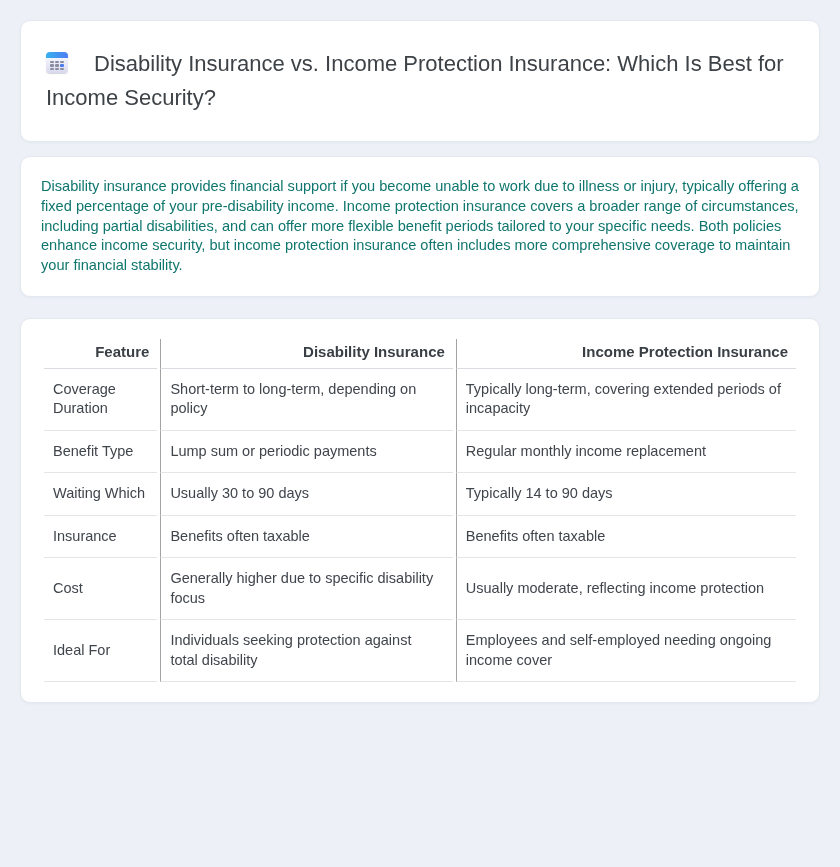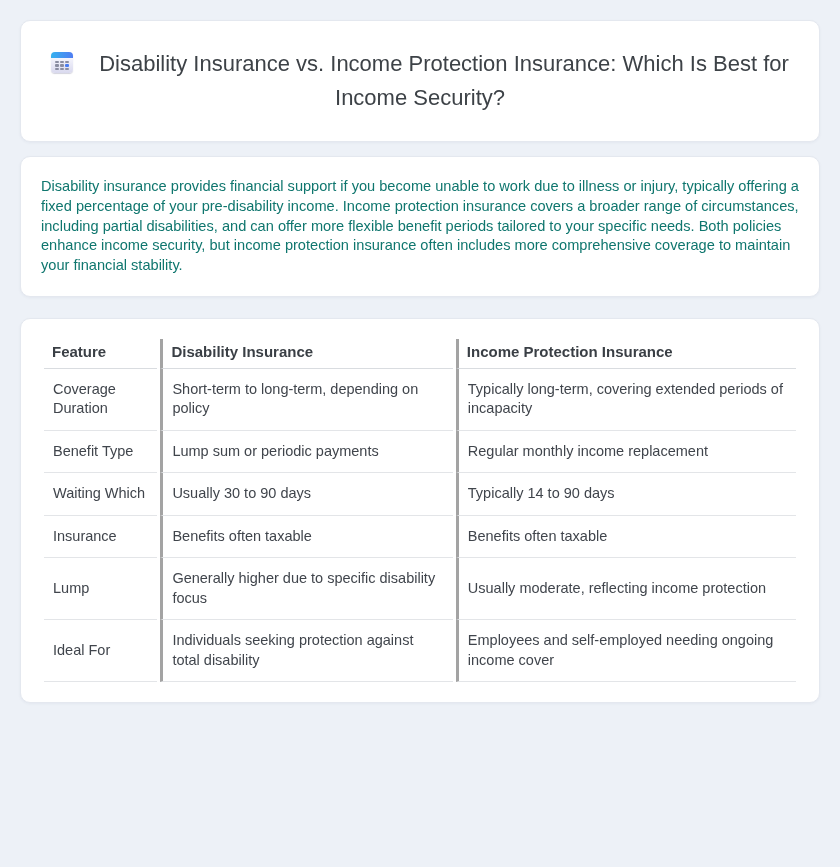--- a/index.html
+++ b/index.html
@@ -14,21 +14,21 @@
   .card {
     background: #ffffff;
     border: 1px solid #e4e8ef;
     border-radius: 10px;
     box-shadow: 0 1px 3px rgba(30, 50, 90, 0.05);
   }
   
   .title-card { padding: 26px 25px; margin-bottom: 14px; }
   .title-card h1 {
     font-size: 22px; font-weight: 500; line-height: 34px;
-    text-align: center; color: #3d4247;
+    color: #3d4247;
   }
   .cal-icon {
     display: inline-block; width: 22px; height: 21px;
     border-radius: 4px; position: relative;
     background: linear-gradient(180deg, #f4f4fc 30%, #d9d9ee 100%);
     box-shadow: 0 1px 1px rgba(80,80,120,.25);
     vertical-align: -2px; margin-right: 26px;
   }
   .cal-icon .top {
     position: absolute; top: 0; left: 0; right: 0; height: 6px;
@@ -45,33 +45,33 @@
   .summary-card { padding: 20px; margin-bottom: 21px; }
   .summary-card p { font-size: 14.6px; line-height: 19.8px; color: #0f766e; }
   
   .table-card { padding: 20px; }
   table.compare {
     width: 100%;
     border-collapse: separate; border-spacing: 3px 0;
     font-size: 14.5px; color: #40454c;
   }
   table.compare th {
-    font-weight: bold; text-align: left; color: #3a3f45;
+    font-weight: bold; text-align: right; color: #3a3f45;
     padding: 4px 8px 8px 8px;
     border-bottom: 1px solid #d9dce0;
     font-size: 15px;
   }
   table.compare td {
     padding: 11px 12px 11px 9px;
     border-bottom: 1px solid #e3e5e8;
     vertical-align: middle;
     line-height: 19.5px;
     text-align: left;
   }
-  table.compare td + td, table.compare th + th { border-left: 3px solid #a3a3a3; }
+  table.compare td + td, table.compare th + th { border-left: 1px solid #a3a3a3; }
   col.c1 { width: 15.2%; } col.c2 { width: 39.2%; } col.c3 { width: 45.6%; }
 </style>
 </head>
 <body>
 
 <div class="card title-card">
   <h1><span class="cal-icon"><span class="top"></span><span class="dots">
           <i></i>
           <i></i>
           <i></i>
@@ -124,21 +124,21 @@
           <td>Typically 14 to 90 days</td>
         </tr>
 
         <tr>
           <td>Insurance</td>
           <td>Benefits often taxable</td>
           <td>Benefits often taxable</td>
         </tr>
 
         <tr>
-          <td>Lump</td>
+          <td>Cost</td>
           <td>Generally higher due to specific disability focus</td>
           <td>Usually moderate, reflecting income protection</td>
         </tr>
 
         <tr>
           <td>Ideal For</td>
           <td>Individuals seeking protection against total disability</td>
           <td>Employees and self-employed needing ongoing income cover</td>
         </tr>
       </tbody>

